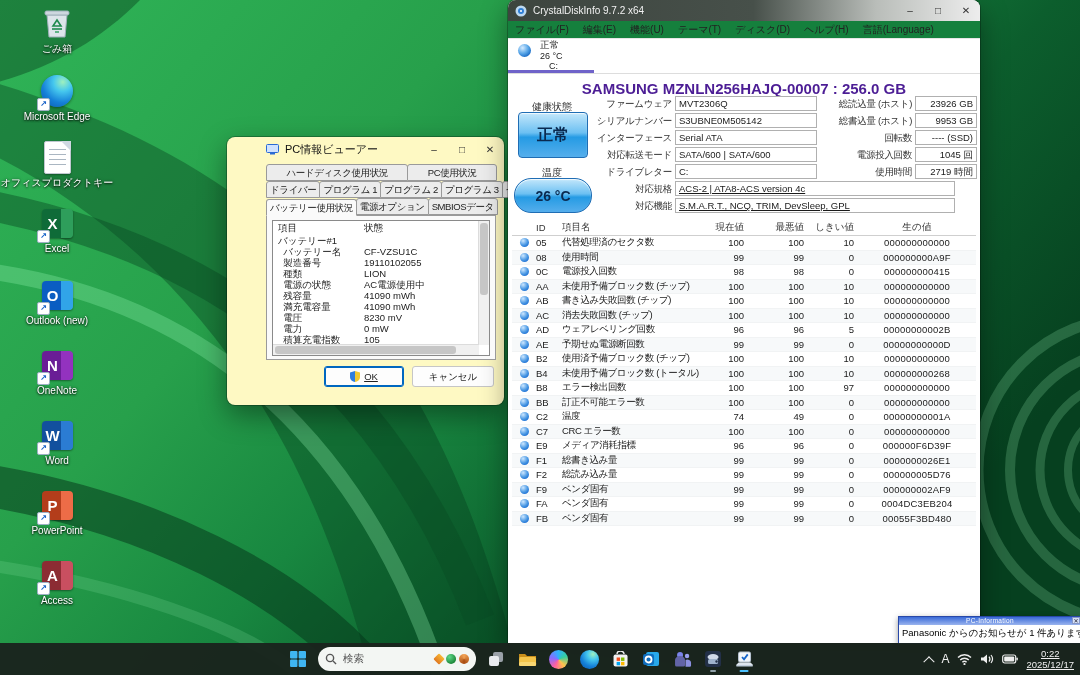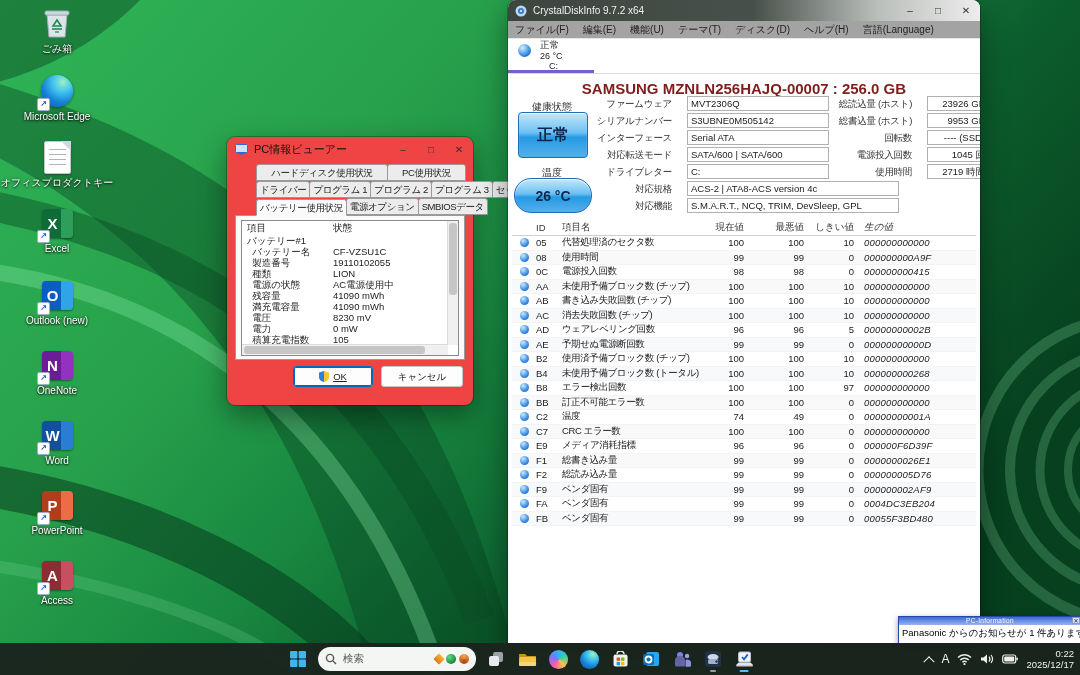--- a/index.html
+++ b/index.html
@@ -27,28 +27,28 @@
   .edge-ball{width:32px;height:32px;border-radius:50%;
       background:radial-gradient(circle at 68% 22%,#9ef0be 0%,#46c8ee 28%,#1580d8 62%,#0a55a8 100%);
       box-shadow:0 1px 3px rgba(0,0,0,.4);}
   .doc{width:25px;height:31px;background:#fff;border:1px solid #c0c8d0;border-radius:2px;position:relative;box-shadow:0 1px 2px rgba(0,0,0,.35);}
   .doc:before{content:"";position:absolute;right:-1px;top:-1px;border:5px solid #cfd8e2;border-left-color:transparent;border-bottom-color:transparent;}
   .doc .lines{position:absolute;left:4px;right:4px;top:7px;height:18px;
       background:repeating-linear-gradient(#aab6c2 0 1px,transparent 1px 5px);}
   
   .win{position:absolute;background:#fff;box-shadow:0 10px 28px rgba(0,0,0,.40),0 0 0 1px rgba(0,0,0,.25);}
   
-  #piv{left:227px;top:137px;width:246px;height:268px;background:#ef4444;border-radius:8px;font-size:10px;color:#111;}
+  #piv{left:227px;top:137px;width:246px;height:268px;background:#fef9c3;border-radius:8px;font-size:10px;color:#111;padding-left:31px;}
   .piv-tb{height:25px;display:flex;align-items:center;padding-left:8px;}
   .piv-tb .t{margin-left:6px;font-size:11px;}
   .piv-tb .sp{flex:1;}
   .wbtn{width:28px;height:25px;display:flex;align-items:center;justify-content:center;font-size:10px;color:#333;}
   .wbtn.x{border-top-right-radius:8px;}
   .piv-tabs{padding:2px 8px 0 8px;}
-  .trow{display:flex;margin-left:21px;}
+  .trow{display:flex;}
   .tab{border:1px solid #9a9a9a;background:#ececec;border-radius:3px 3px 0 0;padding:1px 3px;margin-right:-1px;
        font-size:9.5px;line-height:13px;white-space:nowrap;text-align:center;flex:0 0 auto;color:#222;letter-spacing:-.4px;}
   .tab.grow{flex:1 1 auto;}
   .tab.active{background:#fafafa;position:relative;z-index:3;border-bottom:1px solid #fafafa;top:1px;}
   .piv-panel{border:1px solid #9a9a9a;margin:0 8px;background:#fafafa;position:relative;z-index:1;padding:4px 5px 3px 5px;}
   .lb{background:#fff;border:1px solid #8a8a8a;height:134px;position:relative;overflow:hidden;}
   .lb-head{display:flex;height:14px;line-height:14px;font-size:9.5px;color:#222;}
   .lb-head .c1{width:86px;padding-left:5px;}
   .brow{display:flex;line-height:11px;font-size:9.5px;color:#222;}
   .brow .bitem{width:86px;padding-left:5px;white-space:pre;flex:0 0 auto;}
@@ -63,55 +63,55 @@
   .piv-foot{display:flex;justify-content:flex-end;gap:8px;padding:6px 10px 0 0;}
   .btn.ok{border:1px solid #0067c0;box-shadow:0 0 0 1px #0067c0 inset;gap:4px;width:58px;text-decoration:underline;}
   .btn.cancel{width:60px;}
   
   #cdi{left:508px;top:0;width:472px;height:643px;border-radius:8px 8px 0 0;overflow:hidden;font-size:10px;color:#1a1a1a;}
   .cdi-tb{height:21px;display:flex;align-items:center;
       background:linear-gradient(90deg,#3d453f 0%,#47504a 52%,#b9bdb9 78%,#ededed 100%);}
   .cdi-tb .t{color:#f2f2f2;font-size:10px;margin-left:6px;}
   .cdi-tb .sp{flex:1;}
   .cdi-tb .wbtn{height:21px;color:#333;}
-  .cdi-menu{height:17px;background:#a3a3a3;border-bottom:1px solid #e6e6e6;display:flex;align-items:center;}
+  .cdi-menu{height:17px;background:#15803d;border-bottom:1px solid #e6e6e6;display:flex;align-items:center;}
   .menu-item{padding:0 7px;font-size:10px;color:#222;line-height:16px;}
   .cdi-strip{height:34px;position:relative;background:#fff;border-bottom:1px solid #ddd;}
   .sphere{position:absolute;left:10px;top:5px;width:13px;height:13px;border-radius:50%;
       background:radial-gradient(circle at 35% 30%,#d6ecff,#5aa7e8 45%,#1d6fc8 75%,#0d4f9e 100%);}
   .strip-txt{position:absolute;left:32px;top:1px;font-size:9px;line-height:10.5px;color:#222;}
   .strip-txt .s1{font-size:9.5px;}
   .strip-txt .s3{padding-left:9px;}
   .strip-underline{position:absolute;left:0;bottom:0;width:86px;height:3px;background:#6f63c9;}
-  .cdi-dtitle{text-align:center;font-size:15px;font-weight:600;color:#7f1d1d;margin-top:6px;}
+  .cdi-dtitle{text-align:center;font-size:15px;font-weight:600;color:#4c1d95;margin-top:6px;}
   .hlabel{position:absolute;width:80px;text-align:center;font-size:10px;color:#333;}
   .hbtn{position:absolute;left:10px;top:112px;width:68px;height:44px;border:1px solid #1f6db4;border-radius:4px;
       background:linear-gradient(#c3e7fb 0%,#6cc0f2 45%,#259be4 55%,#55aeec 100%);
       display:flex;align-items:center;justify-content:center;font-size:16px;font-weight:bold;color:#0a2a50;
       box-shadow:inset 0 1px 1px rgba(255,255,255,.8);}
   .tbtn{position:absolute;left:6px;top:178px;width:76px;height:33px;border:1px solid #1f6db4;border-radius:17px;
       background:linear-gradient(#c3e7fb 0%,#6cc0f2 45%,#259be4 55%,#55aeec 100%);
       display:flex;align-items:center;justify-content:center;font-size:14px;font-weight:bold;color:#0a2a50;
       box-shadow:inset 0 1px 1px rgba(255,255,255,.8);}
   .fields{position:absolute;}
-  .frow{display:flex;height:17px;gap:12px;}
+  .frow{display:flex;height:17px;}
   .flabel{flex:0 0 auto;text-align:right;font-size:9.5px;color:#333;line-height:15px;letter-spacing:-.3px;}
   .fbox{flex:0 0 auto;margin-left:3px;height:15px;border:1px solid #b0b0b0;background:#fff;
         font-size:9.5px;line-height:13px;padding:0 3px;box-sizing:border-box;white-space:nowrap;overflow:hidden;}
   #f-left{left:60px;top:96px;width:260px;}  #f-left .flabel{width:104px;} #f-left .fbox{width:142px;}
-  #f-wide{left:60px;top:181px;width:360px;} #f-wide .flabel{width:104px;} #f-wide .fbox{width:212px;}
+  #f-wide{left:60px;top:181px;width:360px;} #f-wide .flabel{width:104px;} #f-wide .fbox{width:280px;text-decoration:underline;}
   #f-right{left:294px;top:96px;width:180px;}#f-right .flabel{width:110px;}#f-right .fbox{width:62px;text-align:right;}
   .smart{position:absolute;left:4px;top:220px;width:464px;}
   .shead,.srow{display:grid;grid-template-columns:24px 26px 1fr 50px 60px 50px 112px;align-items:center;}
   .shead{height:15px;font-size:9.5px;color:#333;border-bottom:1px solid #cfcfcf;}
   .srow{height:13.5px;font-size:9.5px;color:#1a1a1a;border-bottom:1px solid #f1f3f4;}
   .srow:nth-child(even){background:#f7f9fa;}
   .scell{white-space:nowrap;overflow:hidden;}
   .snum{text-align:right;padding-right:10px;}
-  .sraw{text-align:left;padding-right:6px;letter-spacing:.2px;font-style:italic;}
+  .sraw{text-align:center;padding-right:6px;letter-spacing:.2px;}
   .sname{letter-spacing:-.4px;}
   .dot{display:block;width:9px;height:9px;margin:0 auto;border-radius:50%;
       background:radial-gradient(circle at 35% 30%,#cde7ff,#4d9ae4 50%,#1c6fd4 80%);}
   
   #notif{position:absolute;left:898px;top:616px;width:182px;height:26px;border:1px solid #2848a8;background:#fff;
          box-shadow:0 2px 6px rgba(0,0,0,.4);}
   .ntb{height:8px;background:linear-gradient(#3a6ad8,#9ab4ee);display:flex;align-items:center;justify-content:center;position:relative;}
   .ntb .t{font-size:6.5px;line-height:8px;color:#fff;letter-spacing:.3px;}
   .ntb .nx{position:absolute;right:1px;top:0;width:8px;height:7px;background:#d6e0f6;color:#223;
            font-size:6px;line-height:7px;text-align:center;border:1px solid #8898c8;box-sizing:border-box;}
@@ -130,21 +130,21 @@
   .edge-sm{width:19px;height:19px;border-radius:50%;
       background:radial-gradient(circle at 68% 22%,#9ef0be 0%,#46c8ee 28%,#1580d8 62%,#0a55a8 100%);}
   .copilot{width:19px;height:19px;border-radius:50%;
       background:conic-gradient(from 210deg,#ff5fa0,#8a6bff,#2fb0ff,#35d0a0,#ffc24a,#ff5fa0);}
   .under{position:absolute;bottom:1px;left:50%;transform:translateX(-50%);height:2.5px;border-radius:2px;}
   .under.active{width:9px;background:#4cc2ff;}
   .under.dim{width:6px;background:#8fa0a8;}
   .tb-tray{position:absolute;right:6px;top:0;height:32px;display:flex;align-items:center;gap:8px;color:#eee;}
   .chev{width:7px;height:7px;border-left:1.6px solid #eee;border-top:1.6px solid #eee;transform:rotate(45deg) translate(2px,2px);}
   .ime{font-size:12px;color:#f0f0f0;}
-  .clock{text-align:right;font-size:9.5px;line-height:11px;color:#f0f0f0;}
+  .clock{text-align:center;font-size:9.5px;line-height:11px;color:#f0f0f0;text-decoration:underline;}
 </style>
 </head>
 <body>
 
 <svg id="wallpaper" width="1080" height="675" viewBox="0 0 1080 675" preserveAspectRatio="none">
   <defs>
     <linearGradient id="bgg" x1="0" y1="0" x2="1" y2="0.55">
       <stop offset="0" stop-color="#2fb457"></stop>
         <stop offset="0.35" stop-color="#27a04b"></stop>
       <stop offset="0.55" stop-color="#188740"></stop>

